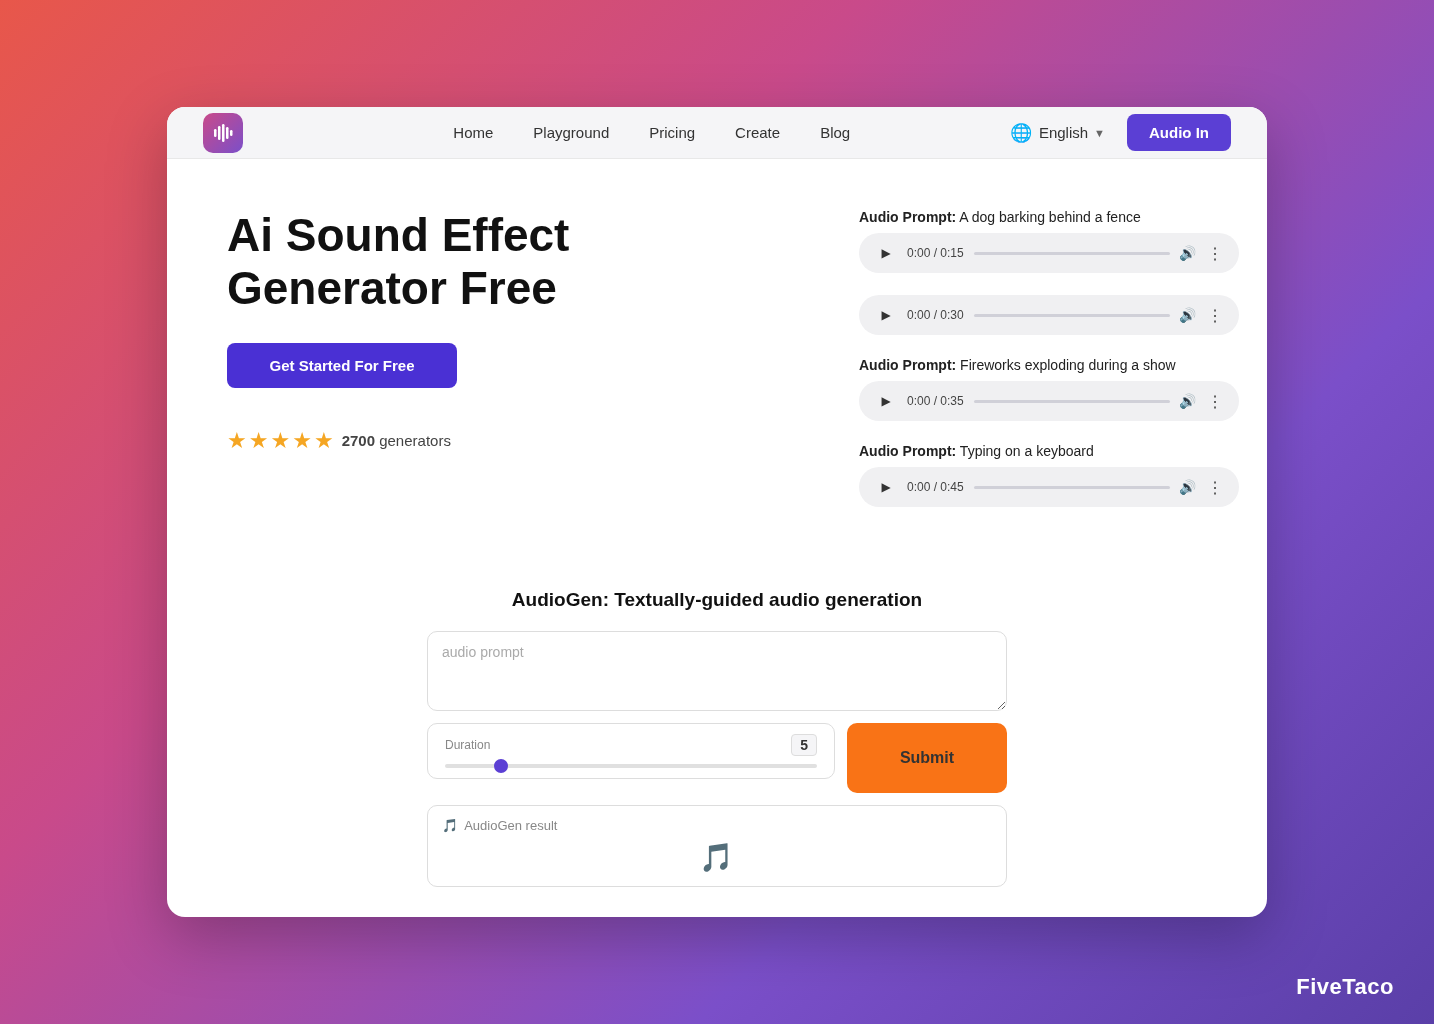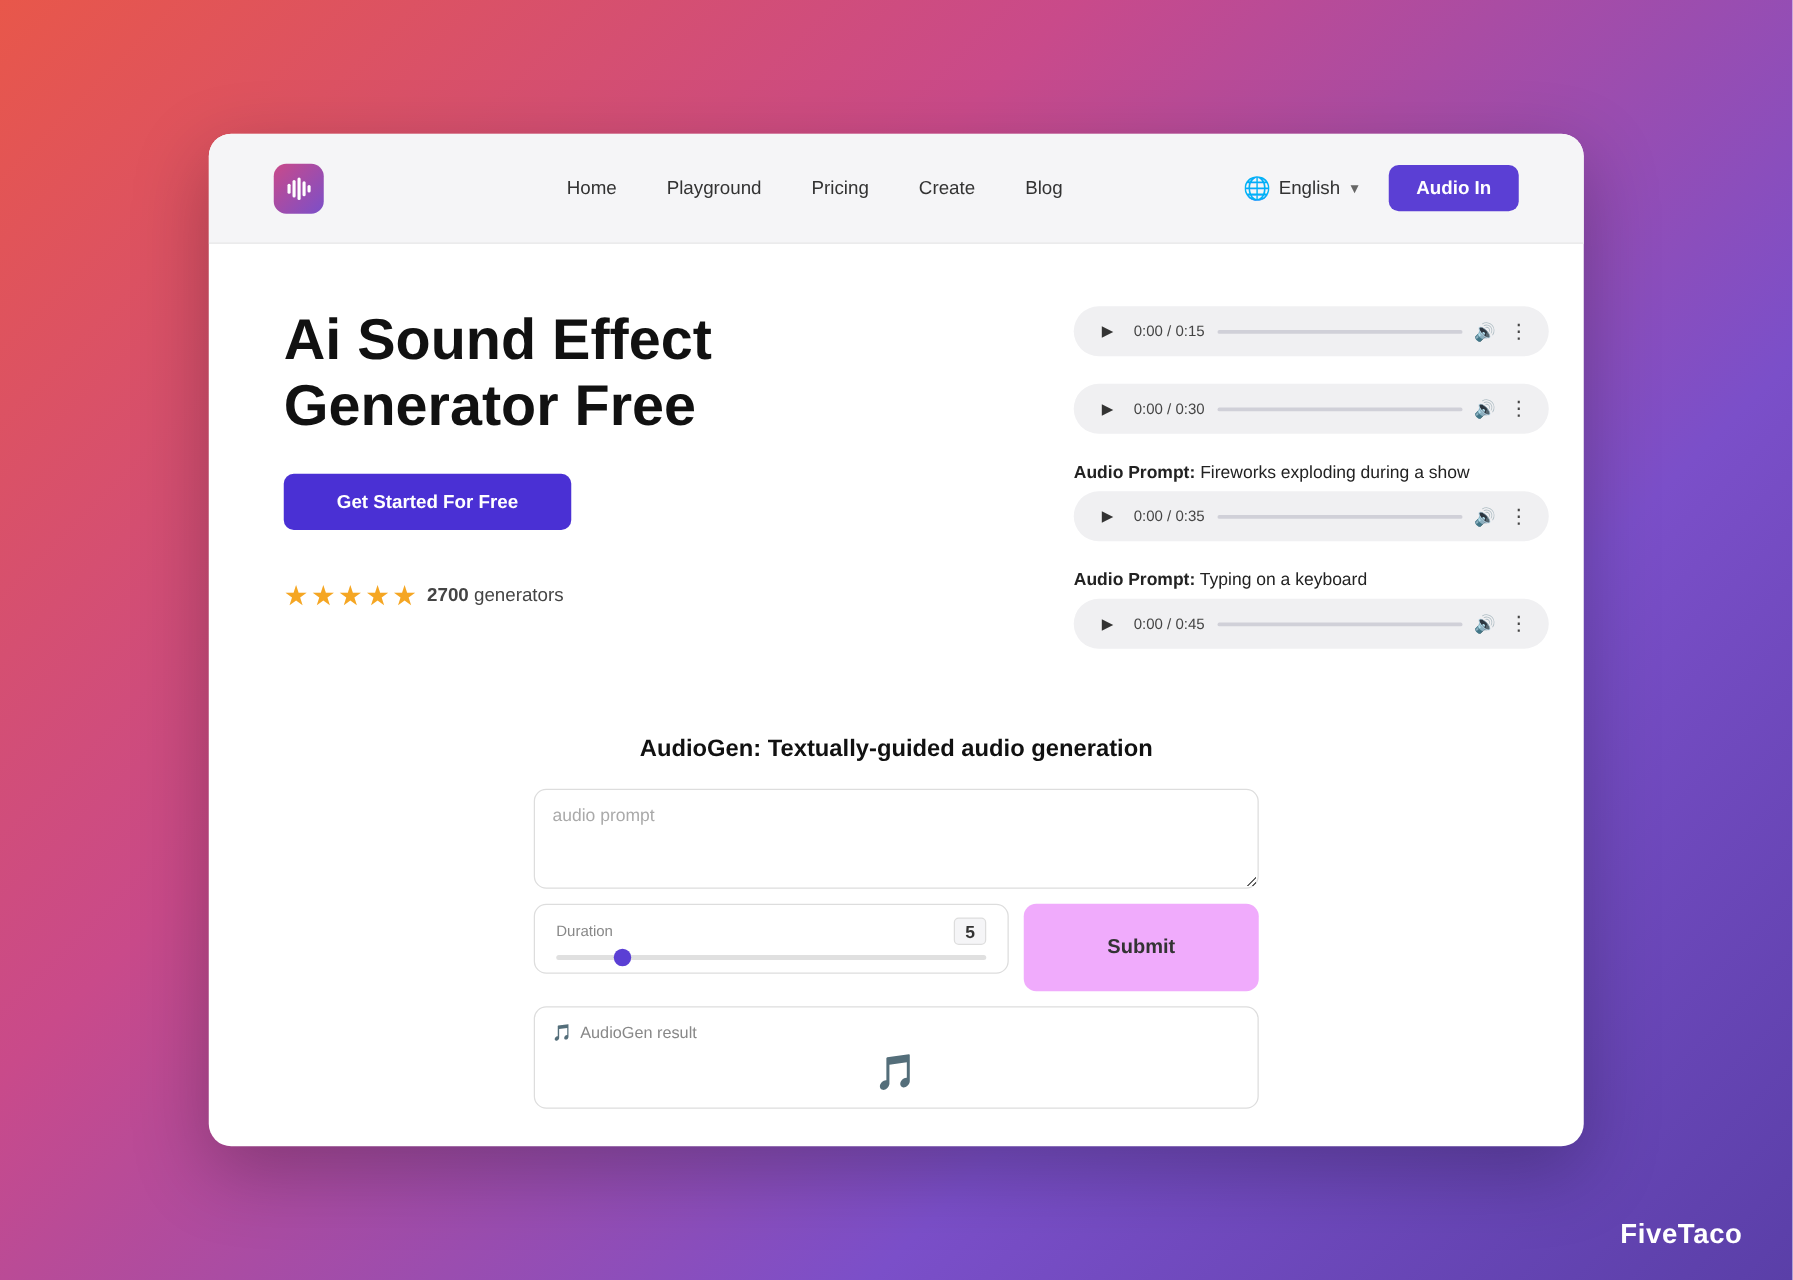--- a/index.html
+++ b/index.html
@@ -20,22 +20,22 @@
       border-radius: 18px;
       overflow: hidden;
       box-shadow: 0 20px 60px rgba(0,0,0,0.25);
       display: flex;
       flex-direction: column;
     }
     
     .header {
       display: flex;
       align-items: center;
-      padding: 0 52px;
-      height: 88px;
+      padding: 0 36px;
+      height: 52px;
       background: #f5f5f7;
       border-bottom: 1px solid #e8e8e8;
       gap: 0;
     }
     .logo-wrap {
       display: flex;
       align-items: center;
       margin-right: 60px;
     }
     .logo-icon {
@@ -275,22 +275,22 @@
     }
     .duration-slider::-webkit-slider-thumb {
       appearance: none;
       width: 14px;
       height: 14px;
       border-radius: 50%;
       background: #5b3fd4;
       cursor: pointer;
     }
     .submit-btn {
-      width: 188px;
-      background: #f0abfc;
+      width: 160px;
+      background: #f97316;
       color: #333;
       border: none;
       border-radius: 10px;
       font-size: 16px;
       font-weight: 700;
       cursor: pointer;
       height: 70px;
     }
     .result-block {
       width: 100%;
@@ -375,20 +375,24 @@
         <span class="stars">★★★★★</span>
         <span class="rating-text">
           <strong>2700</strong>&nbsp;<span>generators</span>
         </span>
       </div>
     </div>
 
     <div class="right-side">
 
       <div class="audio-block">
+        <div class="audio-prompt-label">
+          <strong>Audio Prompt:</strong>
+          <span>A dog barking behind a fence</span>
+        </div>
         <div class="audio-player">
           <div class="play-btn">▶</div>
           <span class="time-display">0:00 / 0:15</span>
           <div class="progress-bar-wrap">
             <div class="progress-fill"></div>
           </div>
           <span class="volume-icon">🔊</span>
           <span class="more-icon">⋮</span>
         </div>
       </div>

